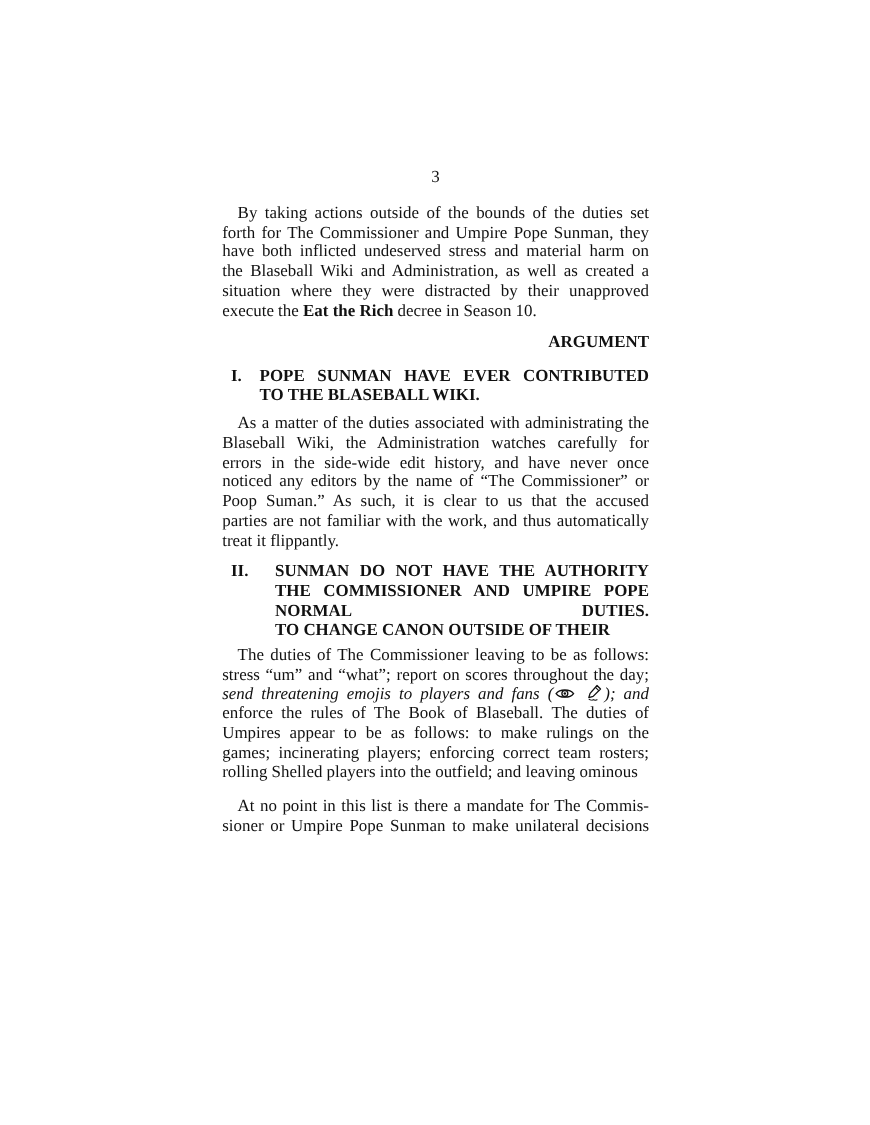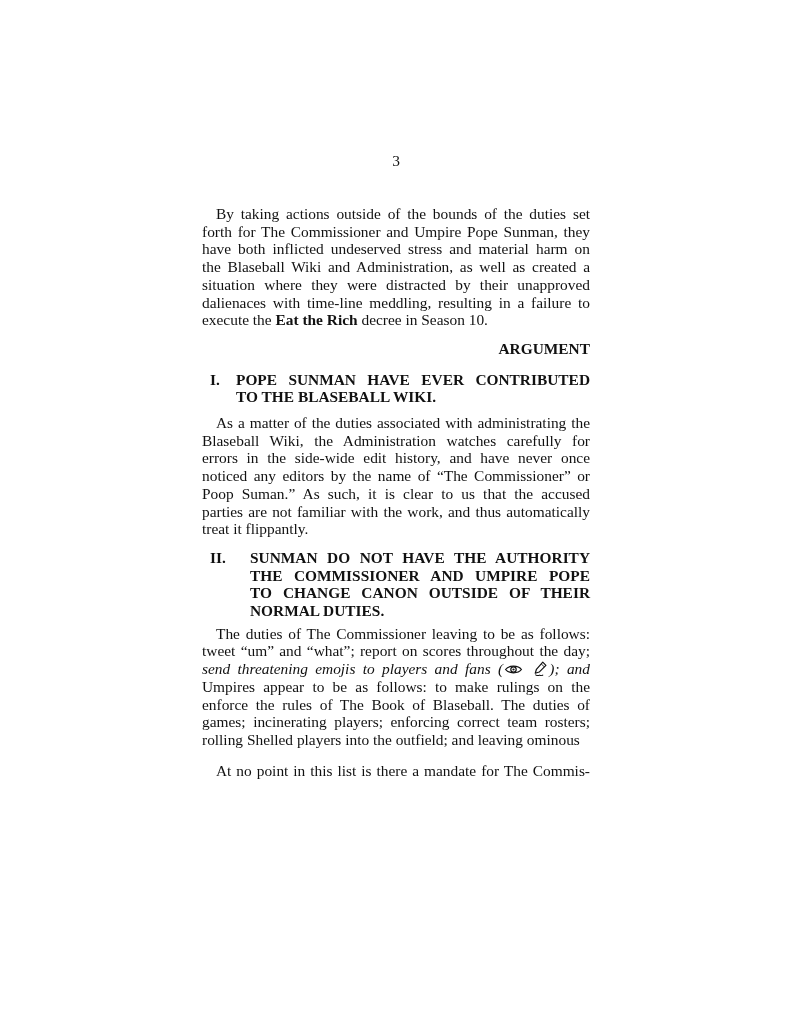--- a/index.html
+++ b/index.html
@@ -10,21 +10,21 @@
     font-family:"Liberation Serif","DejaVu Serif",serif;
     color:#111111;
     overflow:hidden;
   }
   .page-number{
     position:absolute;left:202px;top:152px;width:388px;
     text-align:center;font-size:15.4px;line-height:17.7px;
   }
   .content{
     position:absolute;left:202px;top:185px;width:388px;
-    font-size:15.4px;line-height:17.7px;margin-top:20px;
+    font-size:15.4px;line-height:17.7px;
   }
   .lines{display:block;}
   .tline{
     display:block;
     text-align:justify;
     text-align-last:justify;
     white-space:normal;
   }
   .last-left .tline:last-child{text-align-last:left;}
   .indent-first .tline:first-child{text-indent:14px;}
@@ -58,21 +58,20 @@
 
   <div class="content">
 
     <div class="par-1">
       <span class="lines indent-first">
           <span class="tline">By taking actions outside of the bounds of the duties set</span>
           <span class="tline">forth for The Commissioner and Umpire Pope Sunman, they</span>
           <span class="tline">have both inflicted undeserved stress and material harm on</span>
           <span class="tline">the Blaseball Wiki and Administration, as well as created a</span>
           <span class="tline">situation where they were distracted by their unapproved</span>
-          <span class="tline">dalienaces with time-line meddling, resulting in a failure to</span>
         </span>
       <span class="tline-last"><span>execute the </span><b>Eat the Rich</b><span> decree in Season 10.</span></span>
     </div>
 
     <div class="argument">ARGUMENT</div>
 
     <div class="heading heading-1 last-left">
       <span class="hlabel">I.</span>
       <span class="lines">
           <span class="tline">POPE SUNMAN HAVE EVER CONTRIBUTED</span>
@@ -90,47 +89,48 @@
           <span class="tline">parties are not familiar with the work, and thus automatically</span>
           <span class="tline">treat it flippantly.</span>
         </span>
     </div>
 
     <div class="heading heading-2 last-left">
       <span class="hlabel">II.</span>
       <span class="lines">
           <span class="tline">SUNMAN DO NOT HAVE THE AUTHORITY</span>
           <span class="tline">THE COMMISSIONER AND UMPIRE POPE</span>
+          <span class="tline">NORMAL DUTIES.</span>
           <span class="tline">TO CHANGE CANON OUTSIDE OF THEIR</span>
-          <span class="tline">NORMAL DUTIES.</span>
         </span>
     </div>
 
     <div class="par-3">
       <span class="lines indent-first">
           <span class="tline">The duties of The Commissioner leaving to be as follows:</span>
-          <span class="tline">tweet “um” and “what”; report on scores throughout the day;</span>
+          <span class="tline">stress “um” and “what”; report on scores throughout the day;</span>
         </span>
       <span class="emoji-line"><span>send threatening emojis to players and fans (</span><svg class="inline-icon" width="19" height="13" viewBox="0 0 24 16">
             <path d="M2 8 C6 2.5 18 2.5 22 8 C18 13.5 6 13.5 2 8 Z" fill="none" stroke="#111" stroke-width="1.6"></path>
             <circle cx="12" cy="8" r="3.4" fill="none" stroke="#111" stroke-width="1.5"></circle>
             <circle cx="12" cy="8" r="1.4" fill="#111"></circle>
           </svg><span> </span><svg class="inline-icon" width="16" height="15" viewBox="0 0 20 19">
             <path d="M13.5 1.5 L17.5 5.5 L9 14 L4 15.5 L5.5 10.5 Z" fill="none" stroke="#111" stroke-width="1.5" stroke-linejoin="round"></path>
             <path d="M12 4 L15.5 7.5" fill="none" stroke="#111" stroke-width="1.2"></path>
             <path d="M4.5 17.5 q2.5 1.8 5 0.4 q2 1.4 4 0" fill="none" stroke="#111" stroke-width="1.3" stroke-linecap="round"></path>
           </svg><span>); and</span></span>
       <span class="lines last-left">
+          <span class="tline">enforce the rules of The Book of Blaseball. The duties of</span>
           <span class="tline">Umpires appear to be as follows: to make rulings on the</span>
-          <span class="tline">enforce the rules of The Book of Blaseball. The duties of</span>
           <span class="tline">games; incinerating players; enforcing correct team rosters;</span>
           <span class="tline">rolling Shelled players into the outfield; and leaving ominous</span>
         </span>
     </div>
 
     <div class="par-4">
       <span class="lines indent-first">
           <span class="tline">At no point in this list is there a mandate for The Commis-</span>
+          <span class="tline">sioner or Umpire Pope Sunman to make unilateral decisions</span>
         </span>
     </div>
 
   </div>
 </div>
 
 </body></html>

